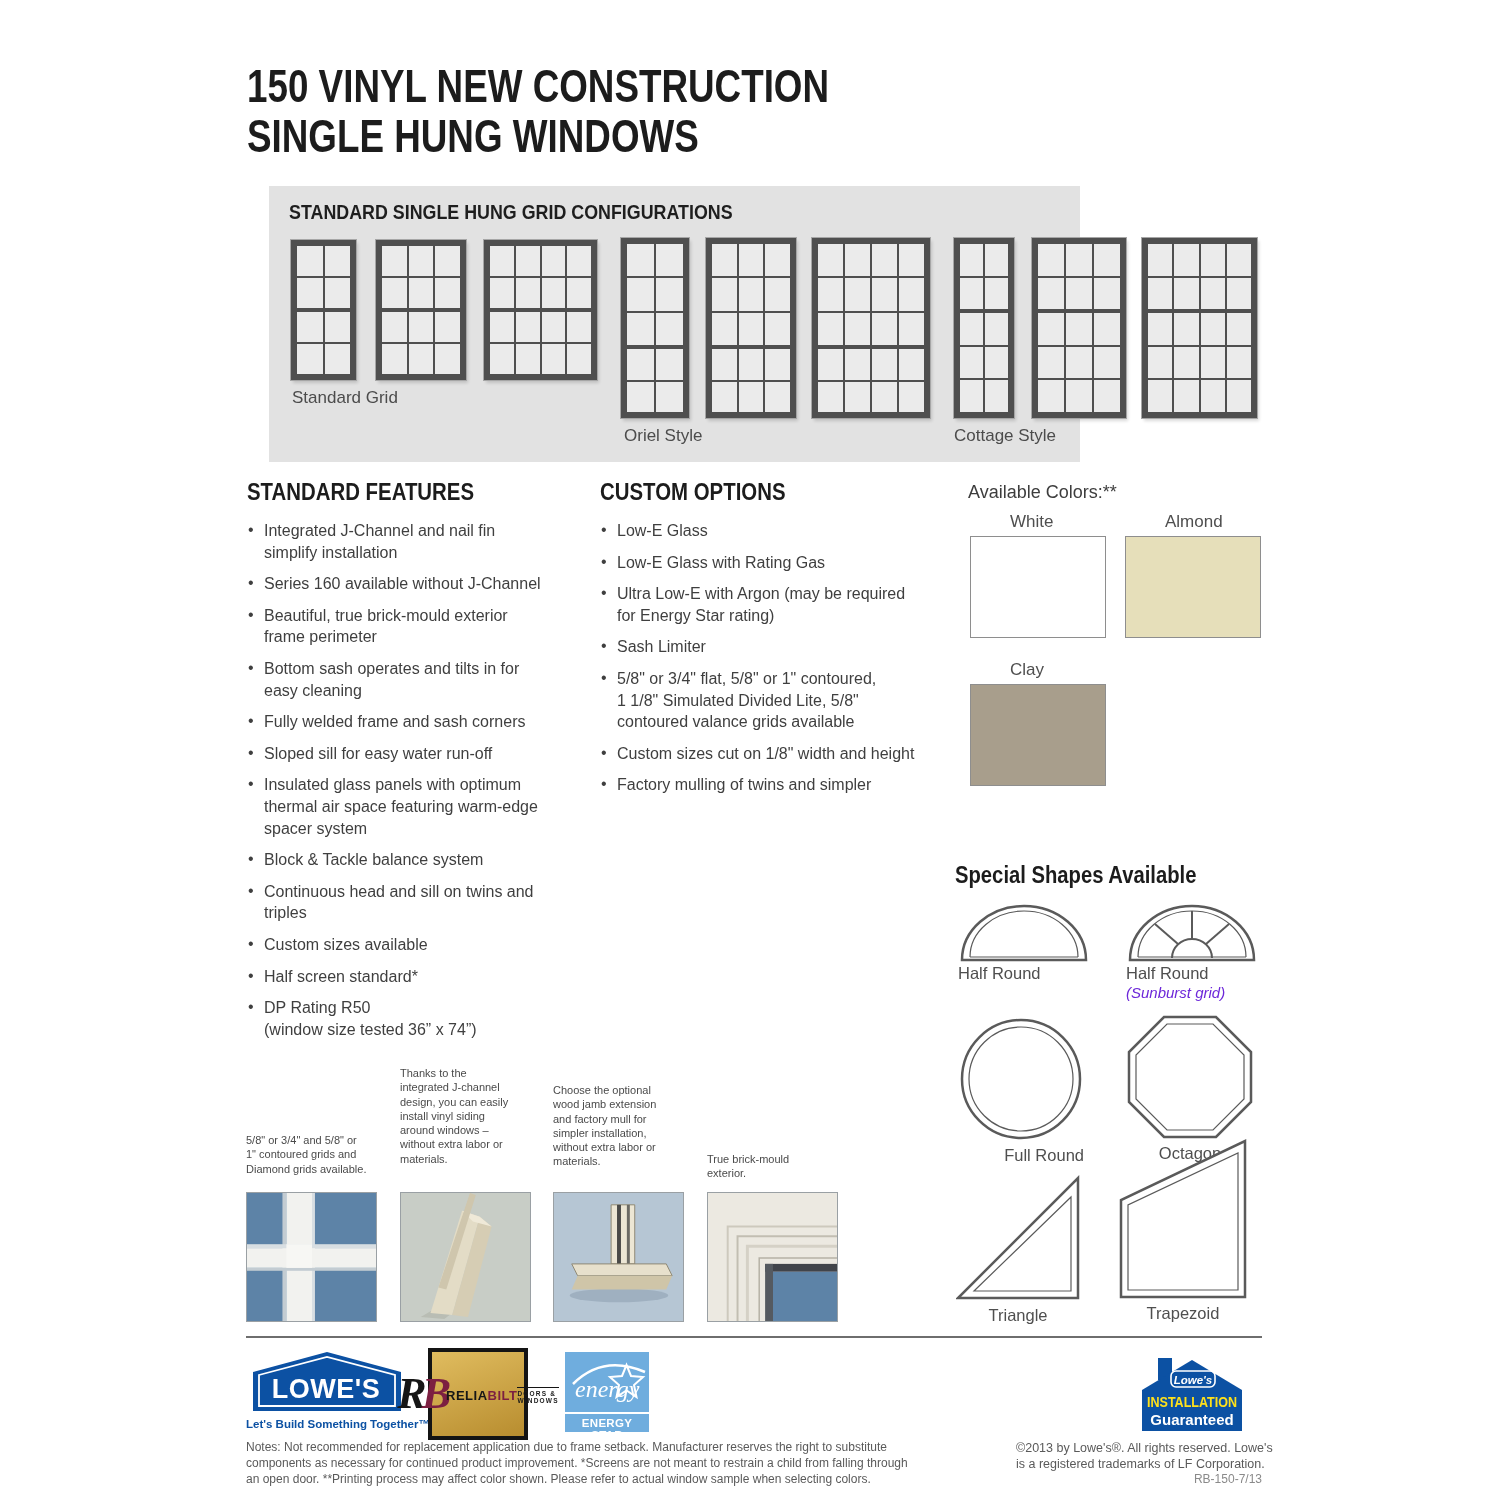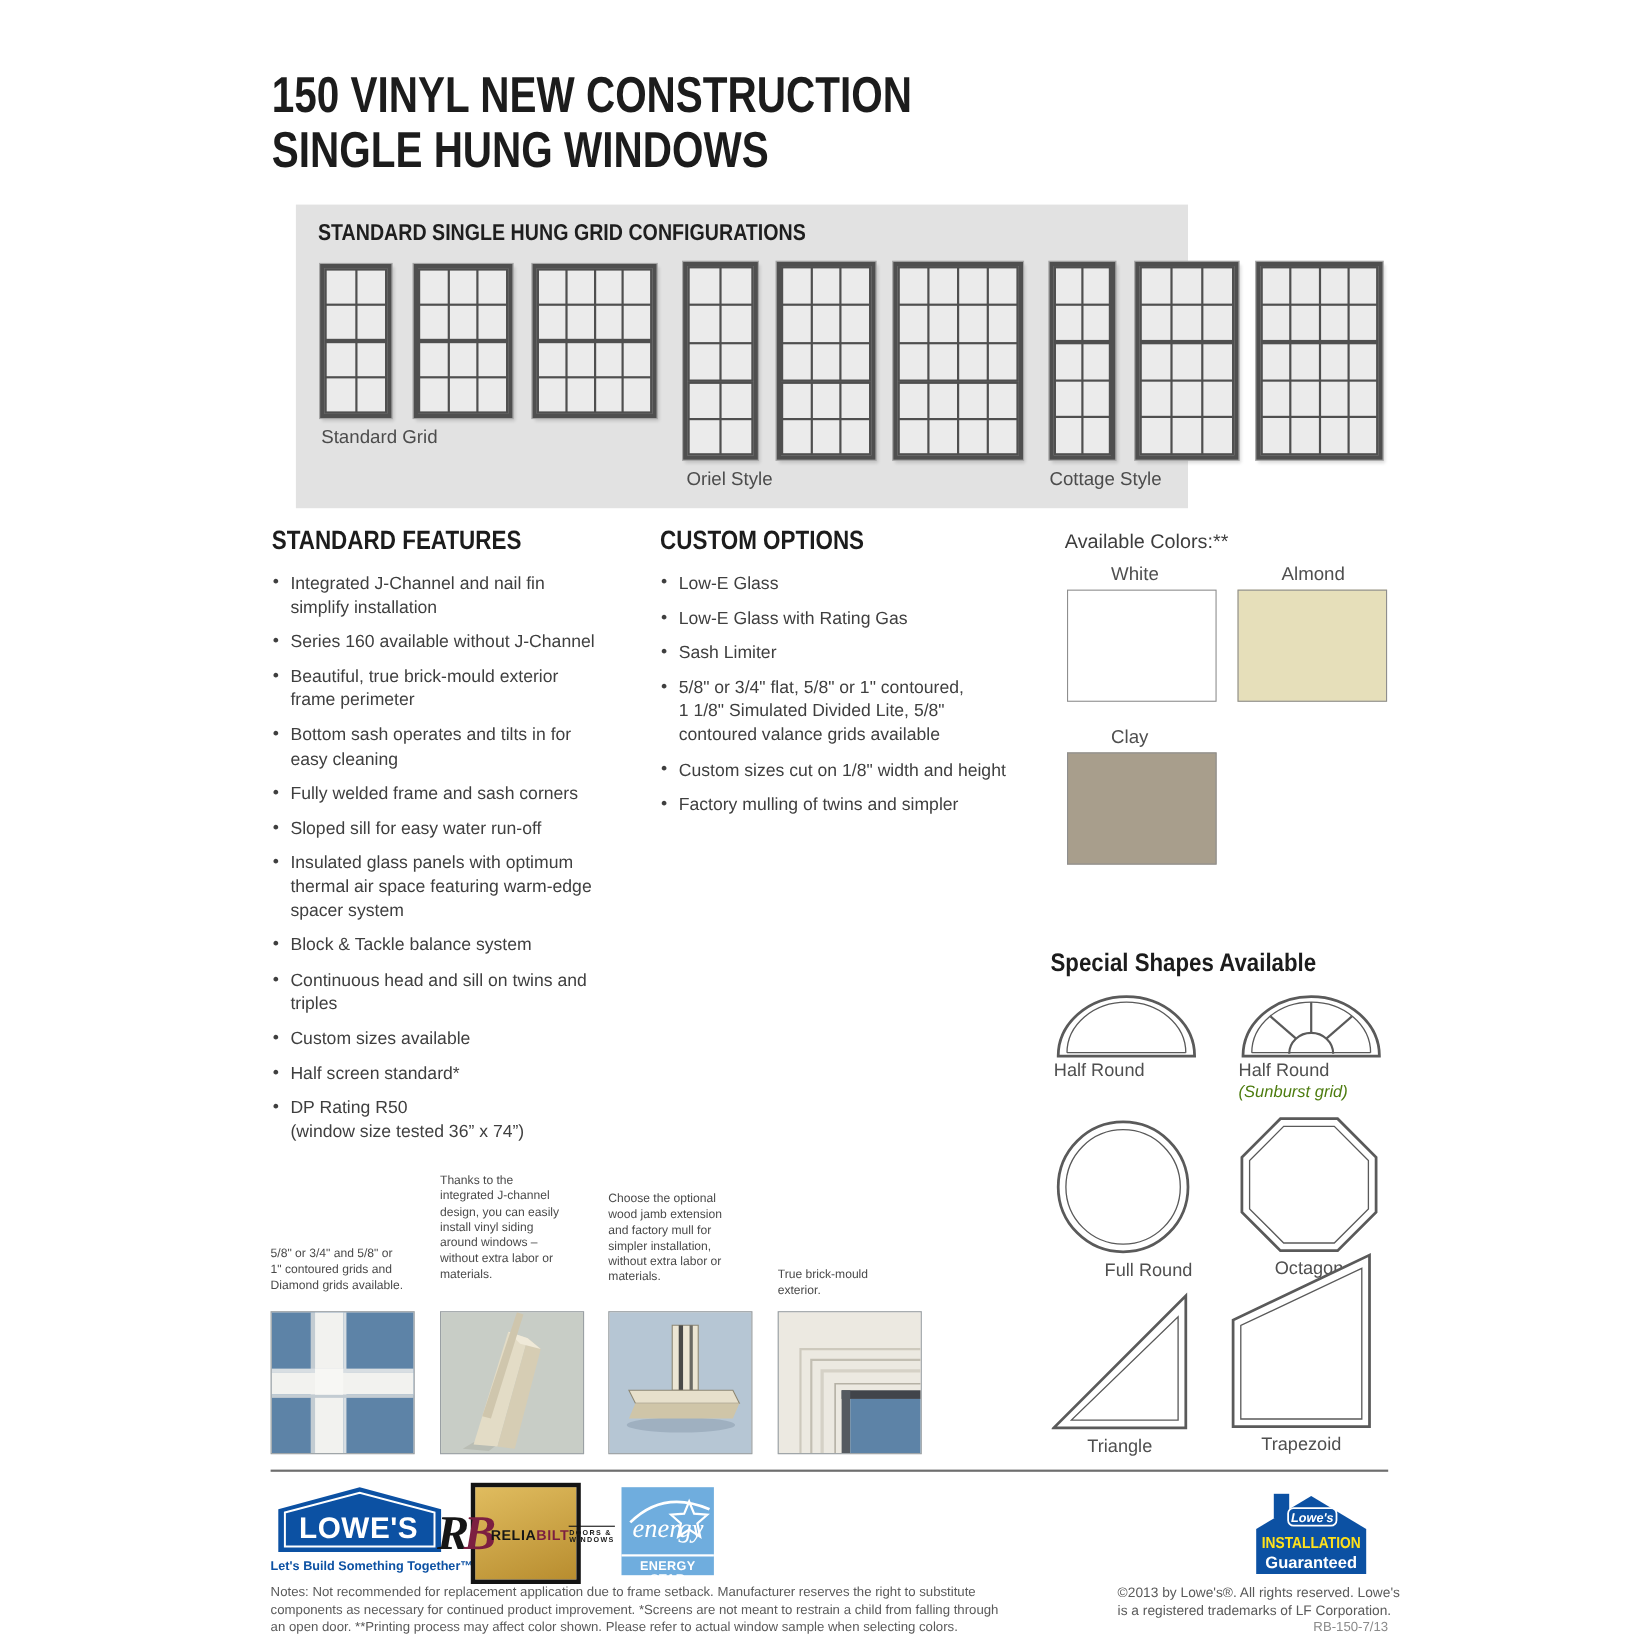--- a/index.html
+++ b/index.html
@@ -31,21 +31,21 @@
 
   
   .colors-heading{font-size:18px;color:#3d3d3d;}
   .swatch-label{font-size:17px;color:#4f4f4f;margin-left:40px;}
   .swatch{position:absolute;width:136px;height:102px;border:1px solid #8e8e8e;box-sizing:border-box;}
 
   
   .shapes-heading{margin:0;font-size:23px;font-weight:700;color:#1c1c1c;transform:scaleX(.88);
                   transform-origin:left top;white-space:nowrap;}
   .shape-label{font-size:16.5px;color:#4f4f4f;line-height:1.2;}
-  .shape-sub{font-size:15px;color:#4d7c0f;font-style:italic;}
+  .shape-sub{font-size:15px;color:#6d28d9;font-style:italic;}
   .shape-fig svg{display:block;}
 
   
   .caption{position:absolute;font-size:11px;line-height:1.3;color:#4a4a4a;white-space:pre-line;}
   .photo{position:absolute;width:131px;height:130px;border:1px solid #9aa0a4;box-sizing:border-box;background:#ddd;}
   .photo svg{display:block;width:100%;height:100%;}
 
   .divider{position:absolute;left:246px;top:1336px;width:1016px;height:2px;background:#6e6e6e;}
 
   
@@ -287,20 +287,22 @@
       <li>DP Rating R50
 (window size tested 36” x 74”)</li>
     </ul>
   </section>
 
   <section class="abs" style="left:600px;top:478px;width:340px;">
     <h3 class="sec-heading">CUSTOM OPTIONS</h3>
     <ul class="bullets">
       <li>Low-E Glass</li>
       <li>Low-E Glass with Rating Gas</li>
+      <li>Ultra Low-E with Argon (may be required
+for Energy Star rating)</li>
       <li>Sash Limiter</li>
       <li>5/8" or 3/4" flat, 5/8" or 1" contoured,
 1 1/8" Simulated Divided Lite, 5/8"
 contoured valance grids available</li>
       <li>Custom sizes cut on 1/8" width and height</li>
       <li>Factory mulling of twins and simpler</li>
     </ul>
   </section>
 
   <section>

